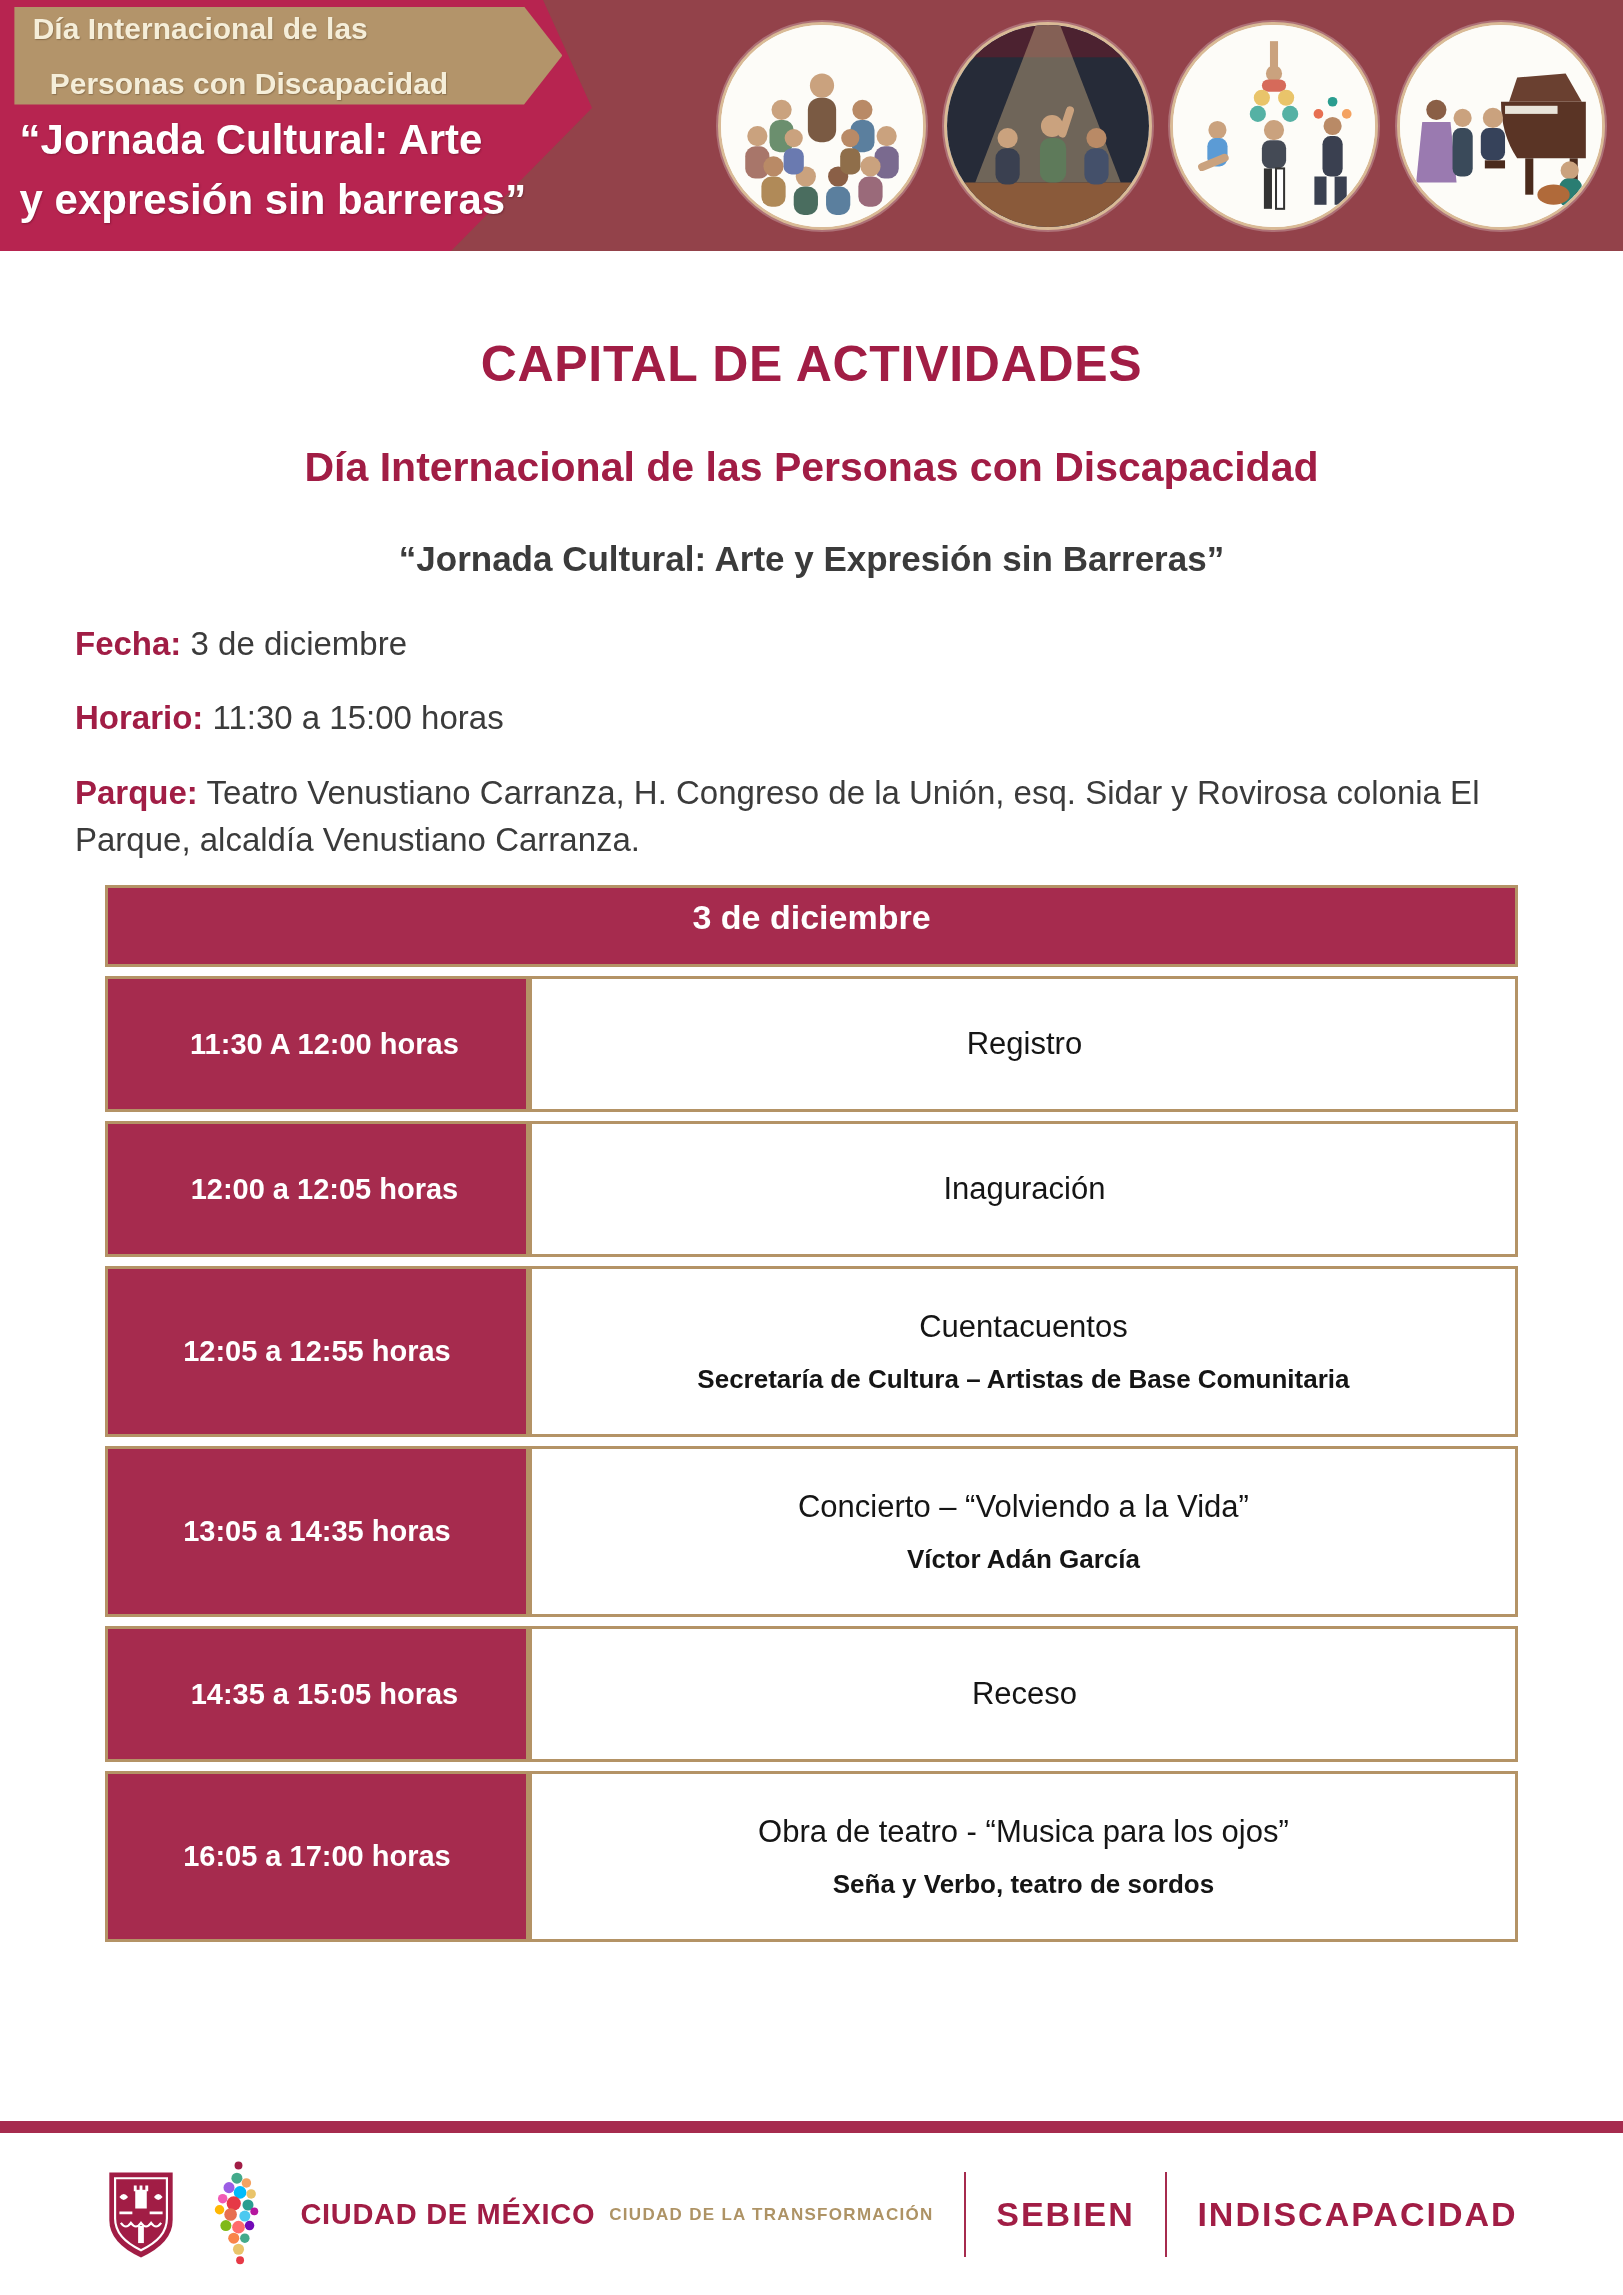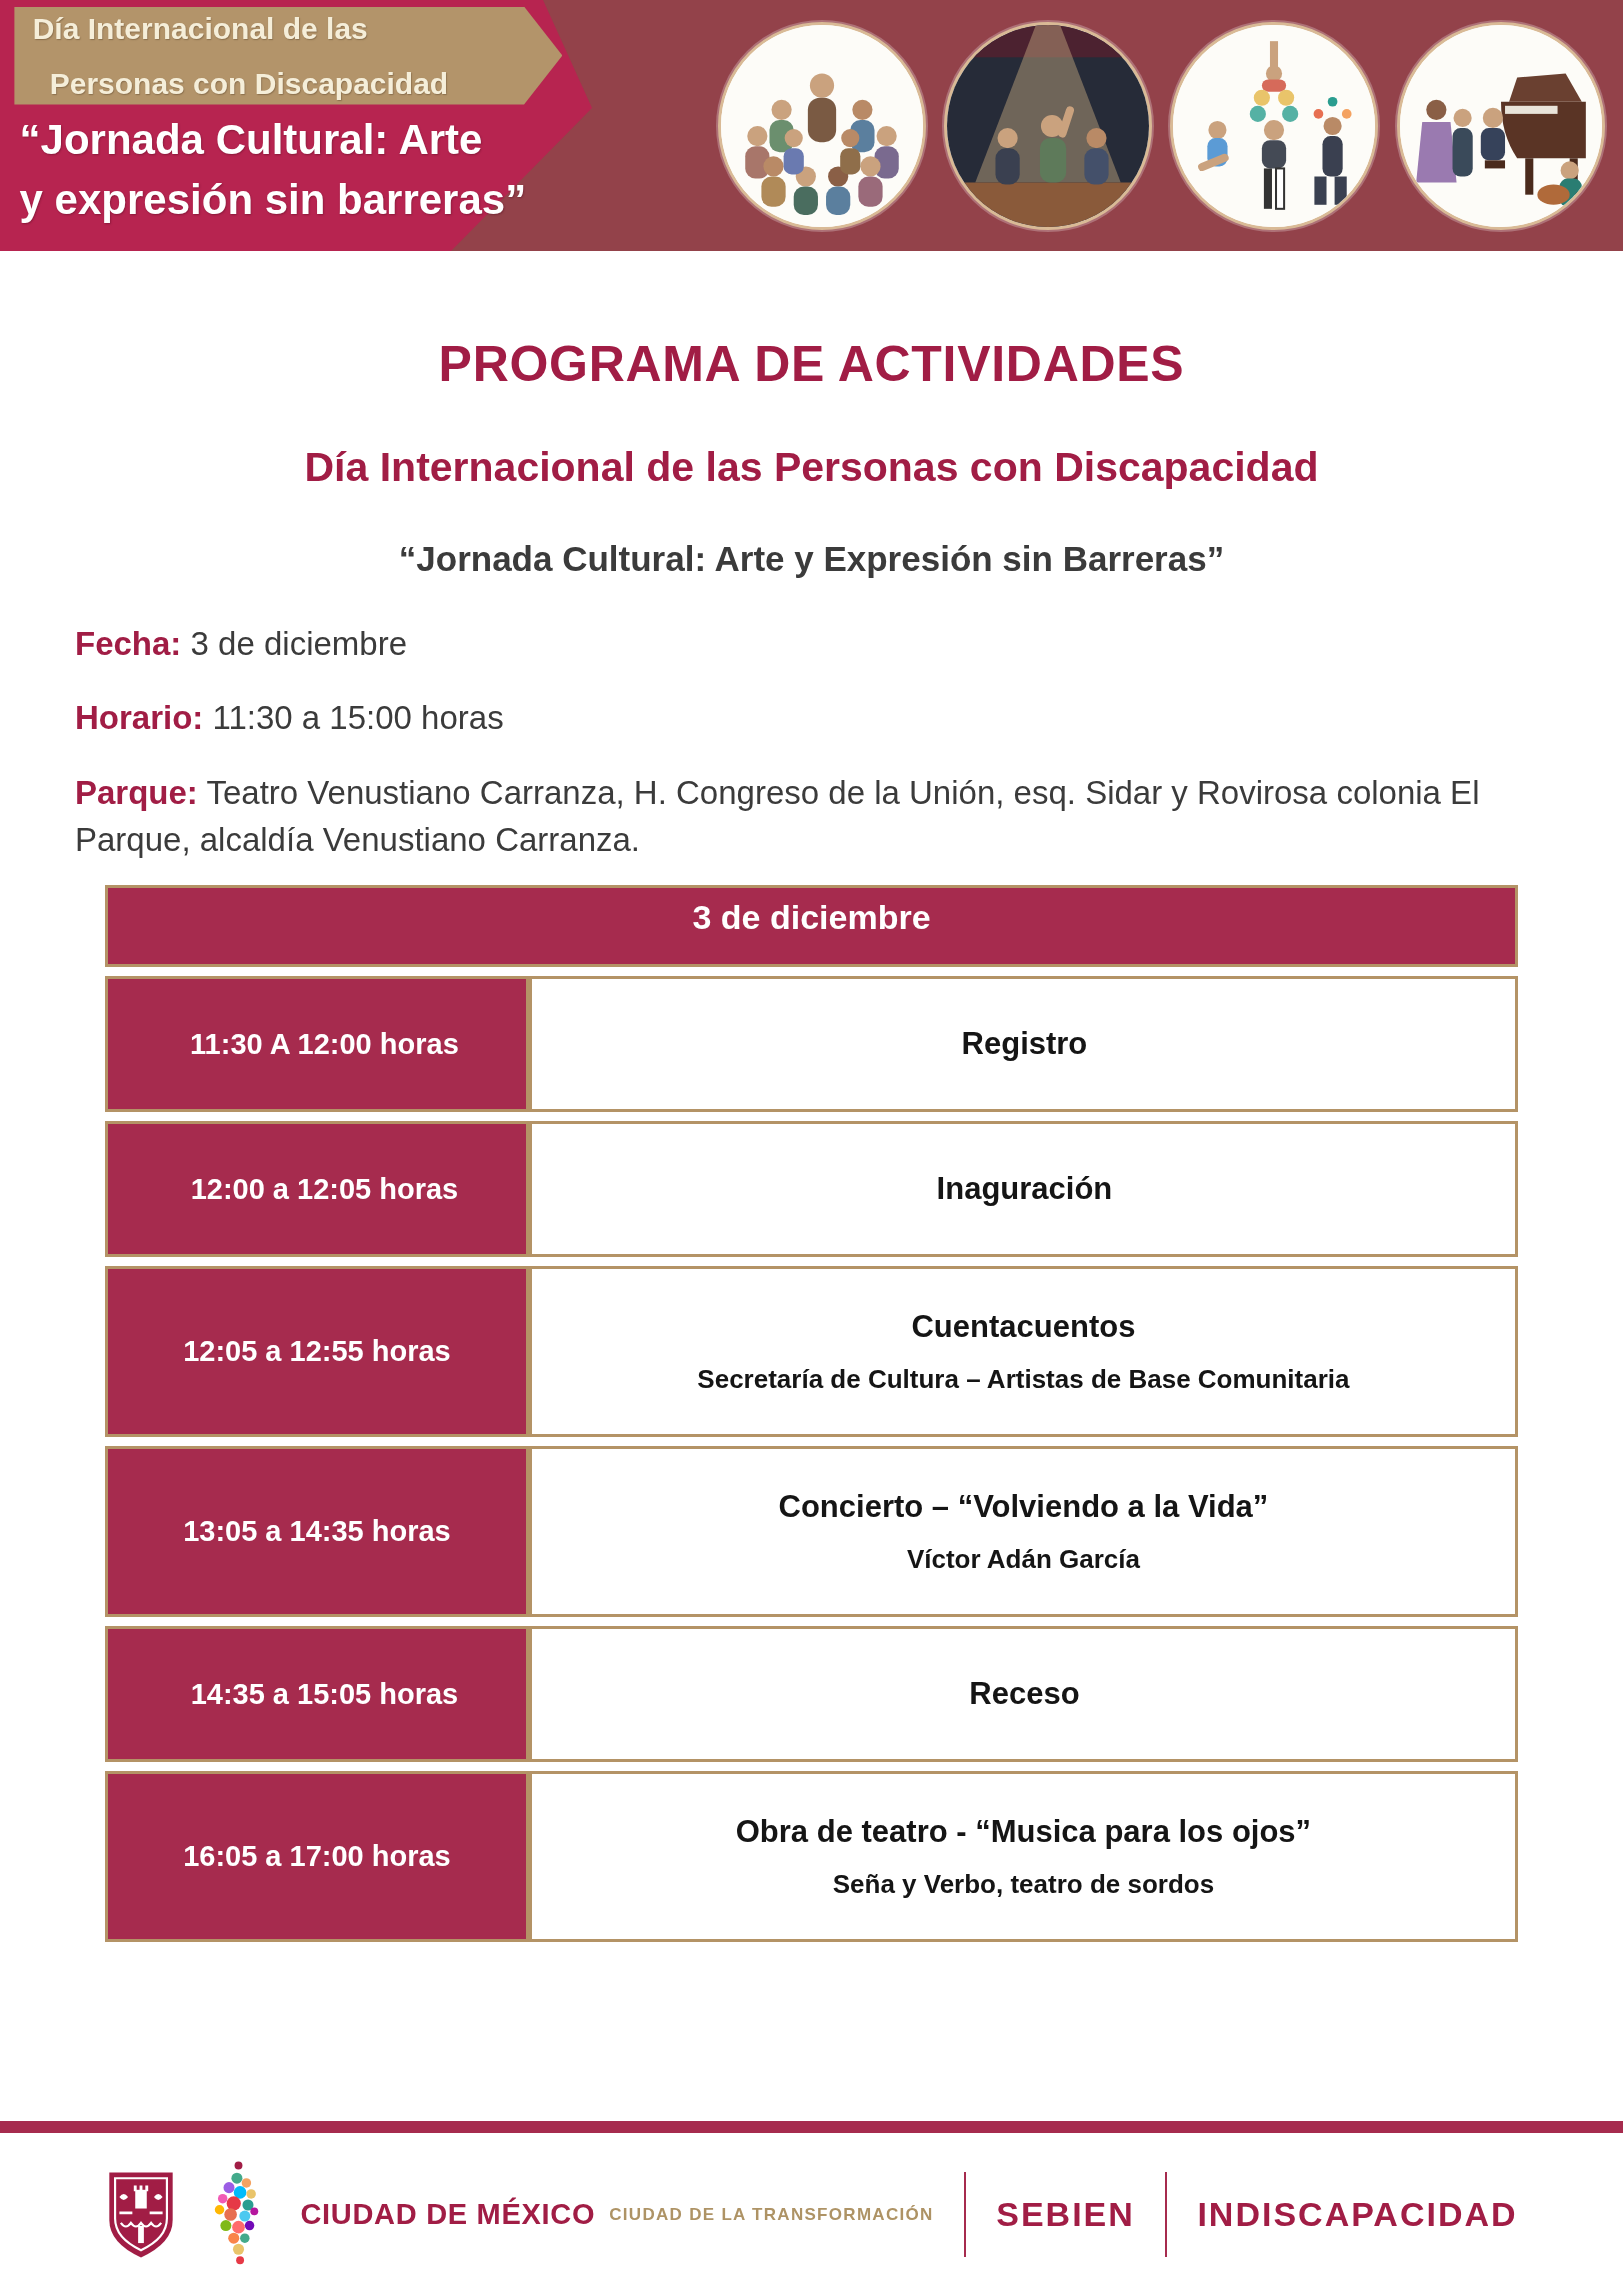--- a/index.html
+++ b/index.html
@@ -62,21 +62,21 @@
   table.schedule th, table.schedule td{border:3.9px solid var(--tan);}
   th.date-header{
     background:var(--table-crimson); color:#fff; font-size:34px; font-weight:bold;
     height:82px; text-align:center; vertical-align:middle; padding-bottom:18.3px;
   }
   td.time-cell{
     background:var(--table-crimson); color:#fff; font-weight:bold; font-size:29px;
     width:30%; text-align:center; vertical-align:middle; padding:0 13px;
   }
   td.activity-cell{background:#fff; vertical-align:middle; padding:23.6px 26px;}
-  .activity-name{color:var(--ink); font-size:31px; font-weight:bold;}
+  .activity-name{color:var(--ink); font-size:31px; font-weight:normal;}
   .activity-detail{color:var(--ink); font-size:26px; font-weight:bold; margin-top:19.6px;}
   .activity-detail:empty{display:none;}
   tr.row-simple td{height:136px;padding-left:28px;}
   tr.row-detailed td{height:171px;}
   
   .footer-bar{position:absolute; left:0; top:2121px; width:100%; height:11.8px; background:var(--table-crimson);}
   .footer{
     position:absolute; left:0; top:2159px; width:100%;
     display:flex; align-items:center; justify-content:center; gap:30px;
   }
@@ -194,21 +194,21 @@
           <circle cx="84" cy="72" r="4.5" fill="#caa27e"></circle>
             <rect x="79" y="76" width="11" height="14" rx="4" fill="#2a7d72"></rect>
           <ellipse cx="76" cy="84" rx="8" ry="5" fill="#b06a3a"></ellipse>
         </g>
       </svg>
     </div>
   </div>
 </div>
 
 <div class="main">
-  <div class="page-title">PROGRAMA DE ACTIVIDADES</div>
+  <div class="page-title">CAPITAL DE ACTIVIDADES</div>
   <div class="page-subtitle">Día Internacional de las Personas con Discapacidad</div>
   <div class="page-tagline">“Jornada Cultural: Arte y Expresión sin Barreras”</div>
 
   <div class="details">
     <div class="detail-line">
       <span class="lbl">Fecha:</span>
       <span class="val">3 de diciembre</span>
     </div>
     <div class="detail-line">
       <span class="lbl">Horario:</span>

